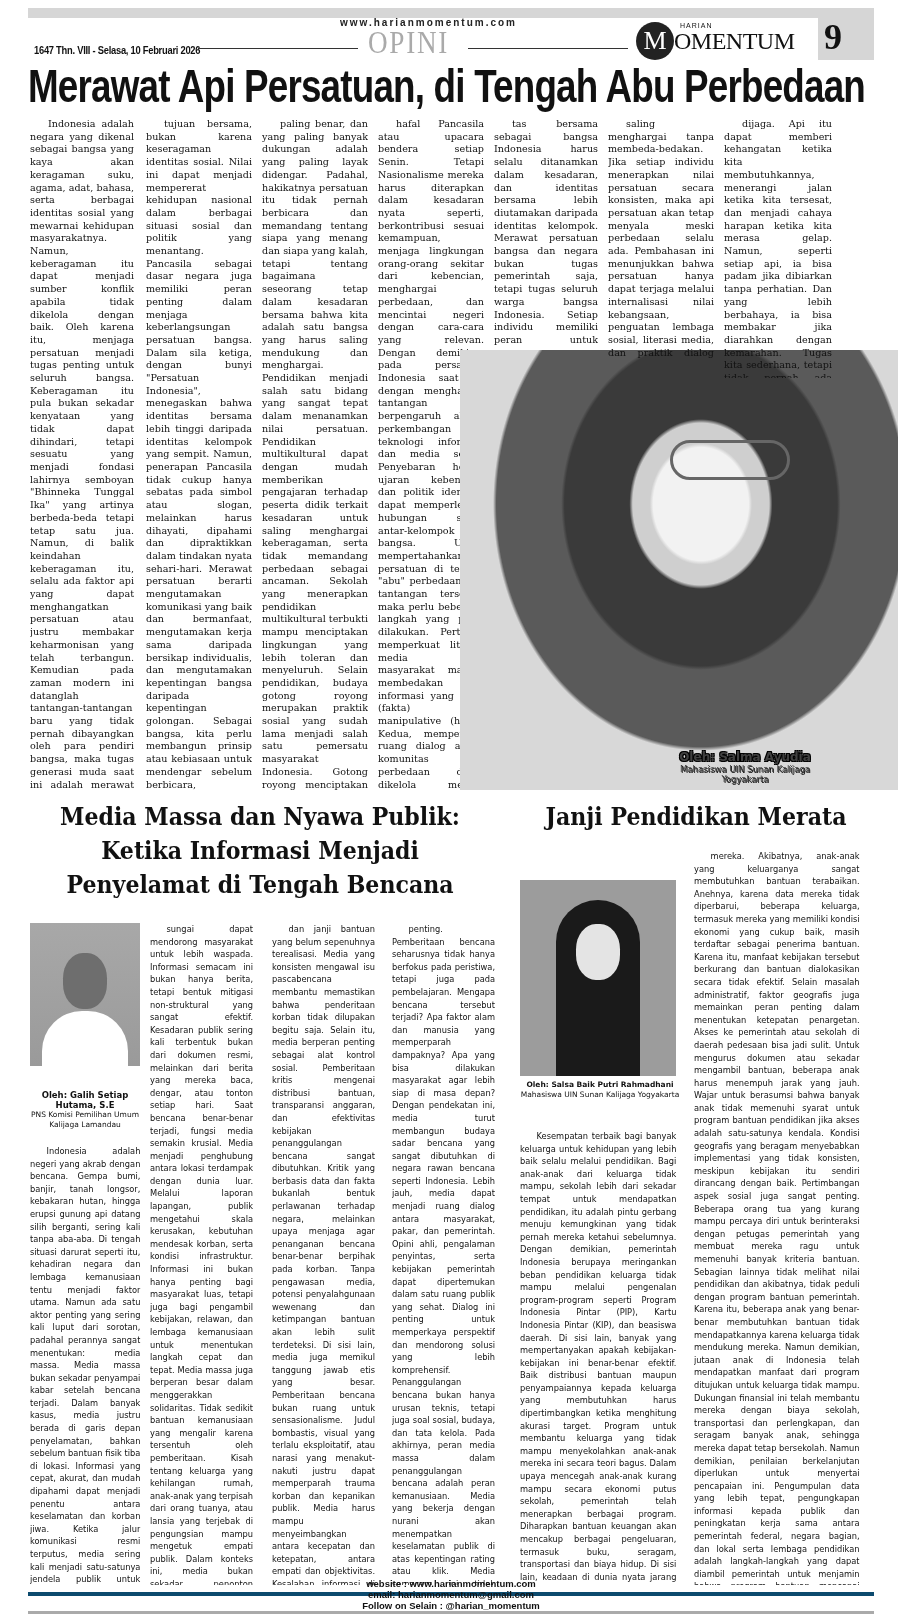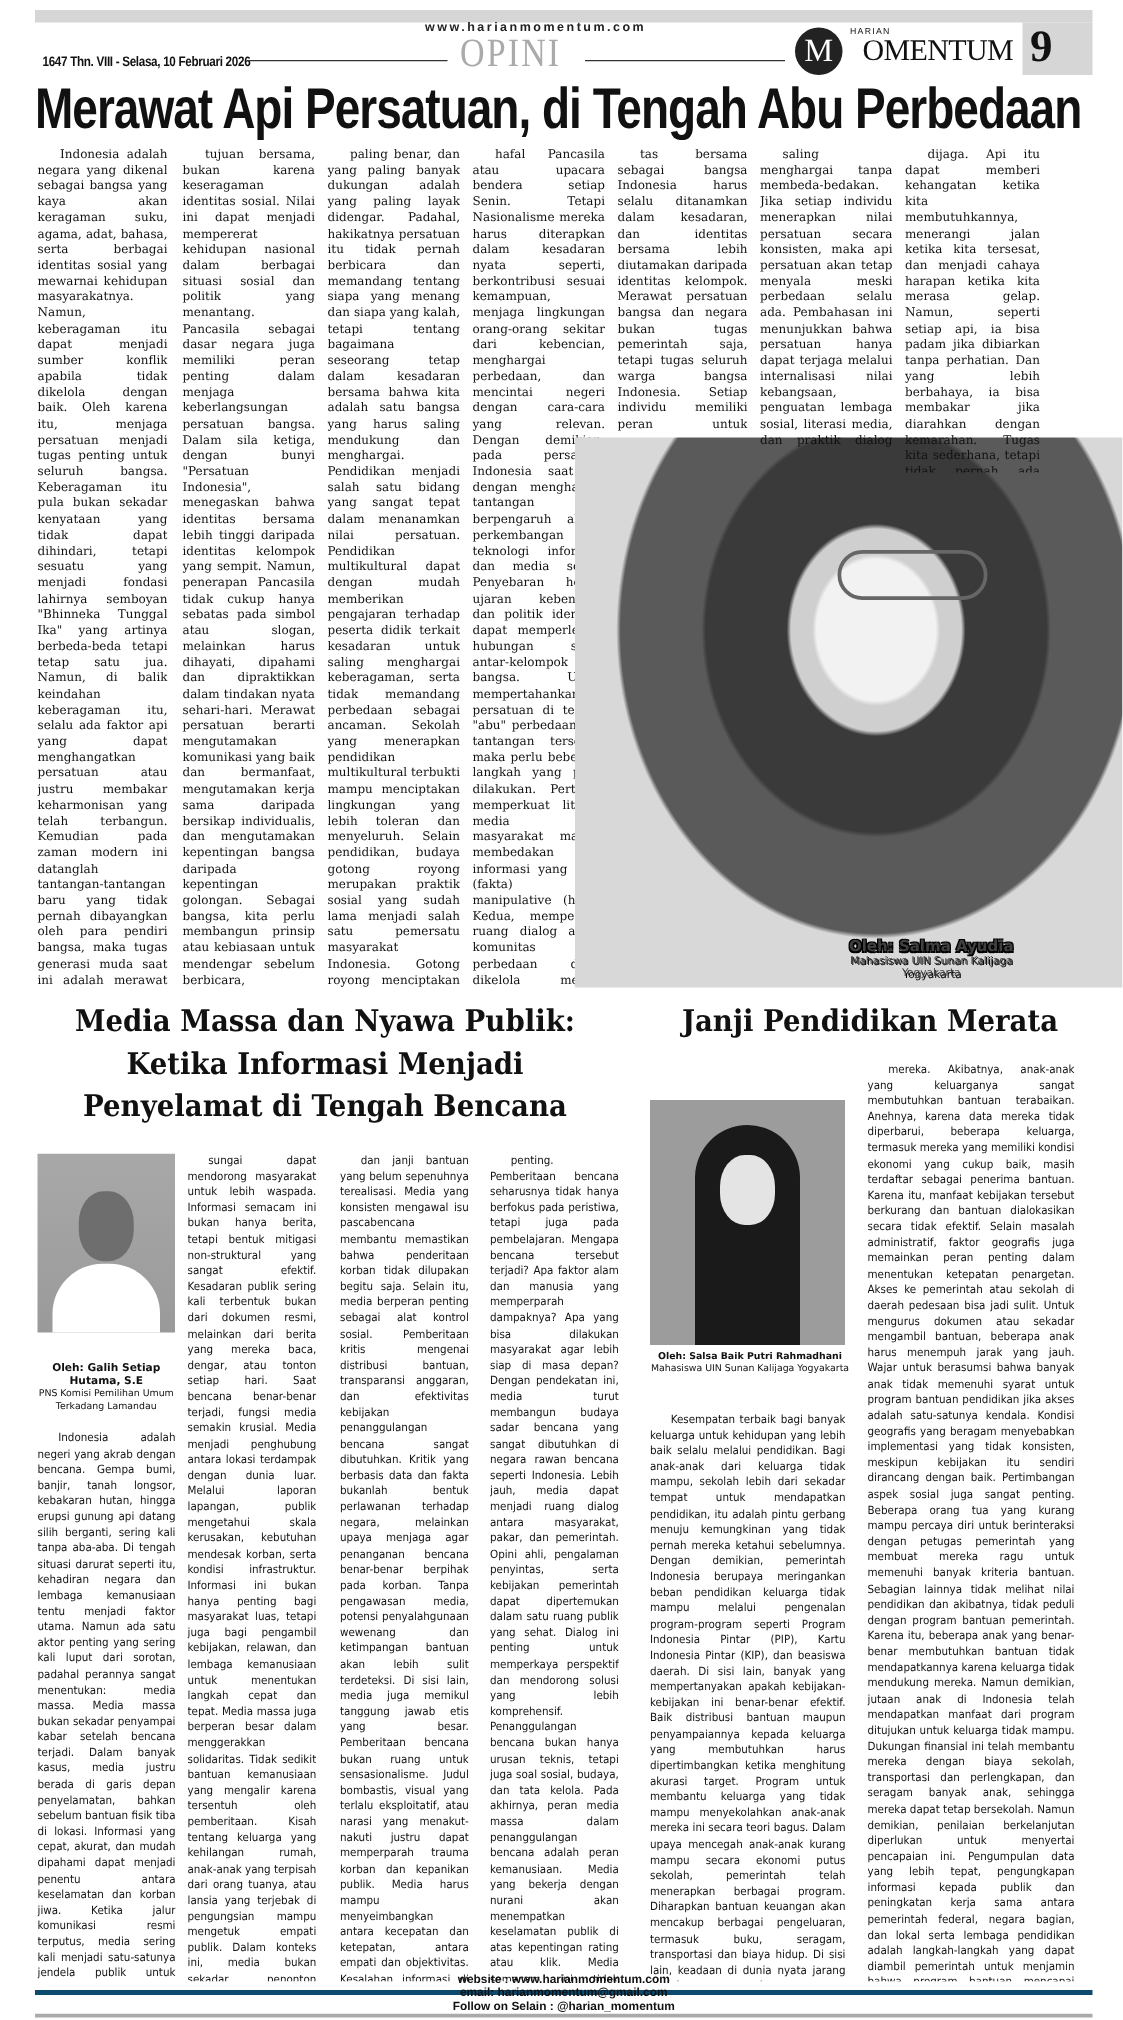--- a/index.html
+++ b/index.html
@@ -6,21 +6,21 @@
   body { width: 898px; height: 1616px; background: #fff; font-family: "DejaVu Serif", serif; color: #111; overflow: hidden; position: relative; }
   .topbar { position: absolute; left: 28px; top: 8px; width: 846px; height: 10px; background: #d6d6d6; }
   .masthead { position: absolute; left: 28px; top: 18px; width: 846px; height: 42px; }
   .issue { position: absolute; left: 6px; top: 26px; font-family: "Liberation Sans", sans-serif; font-size: 11px; font-weight: bold; letter-spacing: -0.3px; transform: scaleX(0.85); transform-origin: left; }
   .url { position: absolute; left: 312px; top: -1px; font-family: "Liberation Sans", sans-serif; font-size: 10px; font-weight: bold; letter-spacing: 2px; color: #222; }
   .section { position: absolute; left: 340px; top: 6px; font-family: "Liberation Serif", serif; font-size: 32px; color: #aaa; letter-spacing: 2px; transform: scaleX(0.85); transform-origin: left; }
   .rule { position: absolute; top: 30px; height: 1px; background: #333; }
   .logo { position: absolute; left: 608px; top: 4px; width: 170px; height: 36px; }
   .logo-m { position: absolute; left: 0; top: 0; width: 38px; height: 38px; border-radius: 50%; background: #222; color: #fff; font-family: "Liberation Serif", serif; font-size: 26px; text-align: center; line-height: 38px; }
   .logo-harian { position: absolute; left: 44px; top: 0; font-family: "Liberation Sans", sans-serif; font-size: 7px; letter-spacing: 1px; }
-  .logo-text { position: absolute; left: 54px; top: 6px; font-family: "Liberation Serif", serif; font-size: 24px; letter-spacing: -0.5px; }
+  .logo-text { position: absolute; left: 38px; top: 6px; font-family: "Liberation Serif", serif; font-size: 24px; letter-spacing: -0.5px; }
   .pagenum-box { position: absolute; left: 790px; top: 0; width: 56px; height: 42px; background: #d6d6d6; }
   .pagenum { position: absolute; left: 796px; top: -2px; font-family: "Liberation Serif", serif; font-size: 36px; font-weight: bold; }
   .headline1 { position: absolute; left: 28px; top: 62px; width: 846px; font-family: "Liberation Sans", sans-serif; font-weight: bold; font-size: 46px; letter-spacing: -1px; white-space: nowrap; transform: scaleX(0.8); transform-origin: left; line-height: 48px; }
   .col { position: absolute; font-size: 9.6px; line-height: 12.7px; text-align: justify; hyphens: auto; overflow: hidden; }
   .col p { text-indent: 18px; }
   .sans { font-family: "DejaVu Sans", sans-serif; font-size: 9px; line-height: 12.6px; transform: scaleX(0.92); transform-origin: left; }
   .photo { position: absolute; overflow: hidden; }
   .photo-main { left: 460px; top: 350px; width: 438px; height: 440px; background: radial-gradient(ellipse at 55% 35%, #f2f2f2 0 14%, #cfcfcf 15% 20%, #3a3a3a 21% 40%, #5a5a5a 41% 60%, #d8d8d8 61% 100%); }
   .photo-main .glasses { position: absolute; left: 210px; top: 90px; width: 120px; height: 40px; border: 3px solid #666; border-radius: 20px; }
   .caption-main { position: absolute; left: 745px; top: 750px; transform: translateX(-50%); text-align: center; font-family: "DejaVu Sans", sans-serif; color: #404040; }
@@ -97,21 +97,21 @@
 
 <h2 class="headline2">Media Massa dan Nyawa Publik: Ketika Informasi Menjadi Penyelamat di Tengah Bencana</h2>
 <h2 class="headline3">Janji Pendidikan Merata</h2>
 
 <div class="photo photo-galih">
     <div class="head"></div>
     <div class="body"></div>
   </div>
 <div class="cap-galih">
   <div class="by">Oleh: Galih Setiap Hutama, S.E</div>
-  <div class="role">PNS Komisi Pemilihan Umum Terkadang Lamandau</div>
+  <div class="role">PNS Komisi Pemilihan Umum Kalijaga Lamandau</div>
 </div>
 <div class="col sans" style="left:30px;top:1145px;width:120px;height:440px;">
     <p>Indonesia adalah negeri yang akrab dengan bencana. Gempa bumi, banjir, tanah longsor, kebakaran hutan, hingga erupsi gunung api datang silih berganti, sering kali tanpa aba-aba. Di tengah situasi darurat seperti itu, kehadiran negara dan lembaga kemanusiaan tentu menjadi faktor utama. Namun ada satu aktor penting yang sering kali luput dari sorotan, padahal perannya sangat menentukan: media massa. Media massa bukan sekadar penyampai kabar setelah bencana terjadi. Dalam banyak kasus, media justru berada di garis depan penyelamatan, bahkan sebelum bantuan fisik tiba di lokasi. Informasi yang cepat, akurat, dan mudah dipahami dapat menjadi penentu antara keselamatan dan korban jiwa. Ketika jalur komunikasi resmi terputus, media sering kali menjadi satu-satunya jendela publik untuk memahami apa yang sedang terjadi. Peran paling mendasar media dalam penanggulangan bencana adalah sebagai penyampai peringatan dan informasi awal. Pemberitaan mengenai potensi cuaca ekstrem, aktivitas gunung api, atau kenaikan debit air</p>
   </div>
 <div class="col sans" style="left:150px;top:923px;width:112px;height:662px;">
     <p>sungai dapat mendorong masyarakat untuk lebih waspada. Informasi semacam ini bukan hanya berita, tetapi bentuk mitigasi non-struktural yang sangat efektif. Kesadaran publik sering kali terbentuk bukan dari dokumen resmi, melainkan dari berita yang mereka baca, dengar, atau tonton setiap hari. Saat bencana benar-benar terjadi, fungsi media semakin krusial. Media menjadi penghubung antara lokasi terdampak dengan dunia luar. Melalui laporan lapangan, publik mengetahui skala kerusakan, kebutuhan mendesak korban, serta kondisi infrastruktur. Informasi ini bukan hanya penting bagi masyarakat luas, tetapi juga bagi pengambil kebijakan, relawan, dan lembaga kemanusiaan untuk menentukan langkah cepat dan tepat. Media massa juga berperan besar dalam menggerakkan solidaritas. Tidak sedikit bantuan kemanusiaan yang mengalir karena tersentuh oleh pemberitaan. Kisah tentang keluarga yang kehilangan rumah, anak-anak yang terpisah dari orang tuanya, atau lansia yang terjebak di pengungsian mampu mengetuk empati publik. Dalam konteks ini, media bukan sekadar penonton netral, tetapi katalis yang menghubungkan kepedulian dengan aksi nyata. Namun, peran media dalam penanggulangan bencana tidak berhenti pada fase tanggap darurat. Media memiliki tanggung jawab jangka panjang untuk mengawal proses pemulihan dan rekonstruksi. Sayangnya, fase ini sering kali kurang mendapat perhatian. Ketika sorotan kamera mulai berpindah ke isu lain, para penyintas masih bergulat dengan trauma, kehilangan mata pencaharian,</p>
   </div>
 <div class="col sans" style="left:272px;top:923px;width:112px;height:662px;">
     <p>dan janji bantuan yang belum sepenuhnya terealisasi. Media yang konsisten mengawal isu pascabencana membantu memastikan bahwa penderitaan korban tidak dilupakan begitu saja. Selain itu, media berperan penting sebagai alat kontrol sosial. Pemberitaan kritis mengenai distribusi bantuan, transparansi anggaran, dan efektivitas kebijakan penanggulangan bencana sangat dibutuhkan. Kritik yang berbasis data dan fakta bukanlah bentuk perlawanan terhadap negara, melainkan upaya menjaga agar penanganan bencana benar-benar berpihak pada korban. Tanpa pengawasan media, potensi penyalahgunaan wewenang dan ketimpangan bantuan akan lebih sulit terdeteksi. Di sisi lain, media juga memikul tanggung jawab etis yang besar. Pemberitaan bencana bukan ruang untuk sensasionalisme. Judul bombastis, visual yang terlalu eksploitatif, atau narasi yang menakut-nakuti justru dapat memperparah trauma korban dan kepanikan publik. Media harus mampu menyeimbangkan antara kecepatan dan ketepatan, antara empati dan objektivitas. Kesalahan informasi di situasi bencana bukan sekadar kekeliruan jurnalistik, tetapi bisa berakibat fatal. Era digital menghadirkan tantangan sekaligus peluang baru. Media sosial membuat arus informasi bergerak sangat cepat, tetapi juga membuka ruang bagi hoaks dan disinformasi. Di sinilah media arus utama memiliki peran strategis sebagai penjernih informasi. Verifikasi fakta, klarifikasi isu, dan penyajian konteks menjadi kunci agar publik tidak tersesat oleh kabar palsu yang kerap beredar di tengah kepanikan. Media juga memiliki peran edukatif yang tidak kalah</p>
   </div>

